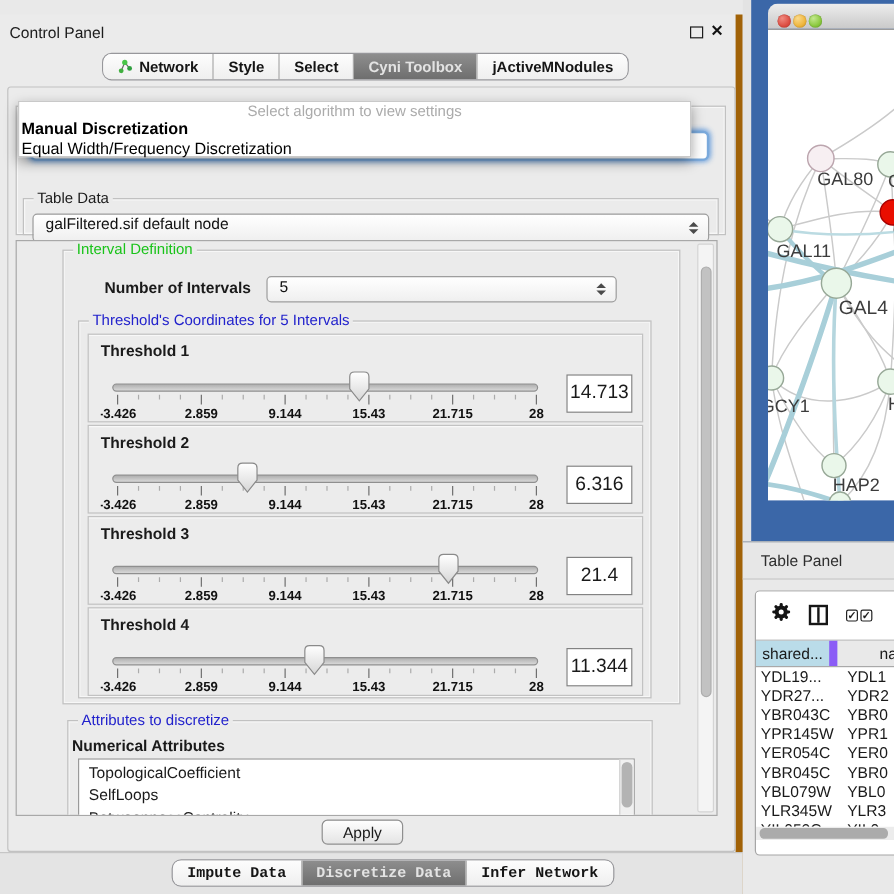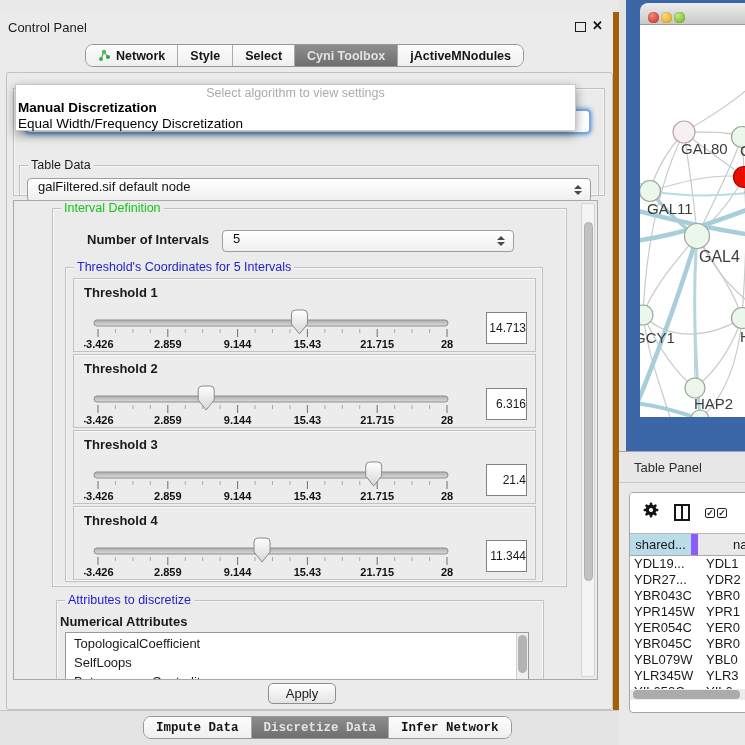--- a/index.html
+++ b/index.html
@@ -45,21 +45,21 @@
 #big-panel { position:absolute; left:13px; top:188px; width:585px; height:480px; border:1px solid #A8A8A8; background:#EBEBEB; overflow:hidden; }
 #interval-group { left:38px; top:7px; width:515px; height:379px; }
 #interval-label { color:#19C319; }
 #num-label { position:absolute; left:34px; top:23px; font-weight:bold; font-size:13px; }
 #num-spinner { left:169px; top:21px; width:292px; height:22px; }
 #thresh-group { left:12px; top:58px; width:478px; height:315px; }
 #thresh-label { color:#2222CC; white-space:nowrap; }
 .th-panel { position:absolute; left:7px; width:463px; height:74px; background:#ECECEC; border:1px solid #C2C2C2; box-shadow:inset 0 1px 0 #F8F8F8; }
 .th-label { position:absolute; left:10px; top:6px; font-weight:bold; font-size:13px; }
 .th-svg { position:absolute; left:10px; top:28px; }
-.th-value { position:absolute; right:8px; top:33px; width:41px; height:32px; background:#fff; border:1px solid #828282; font-size:12px; text-align:right; line-height:30px; }
+.th-value { position:absolute; right:8px; top:33px; width:55px; height:32px; background:#fff; border:1px solid #828282; font-size:16px; text-align:center; line-height:30px; }
 
 #attr-group { left:42px; top:399px; width:488px; height:100px; }
 #attr-label { color:#2222CC; }
 #attr-heading { position:absolute; left:3px; top:13px; font-weight:bold; font-size:13px; }
 #attr-list { position:absolute; left:8px; top:31px; width:464px; height:62px; background:#fff; border:1px solid #999; }
 .attr-item { padding-left:8px; font-size:13px; line-height:17px; padding-top:2px; }
 #attr-sb { position:absolute; right:0; top:0; bottom:0; width:12px; background:#F0F0F0; border-left:1px solid #CFCFCF; }
 #attr-thumb { position:absolute; left:1px; top:2px; width:9px; height:38px; background:#B3B3B3; border-radius:5px; }
 
 #big-sb { position:absolute; right:2px; top:2px; bottom:2px; width:14px; background:#F4F4F4; border:1px solid #D4D4D4; border-radius:2px; }

